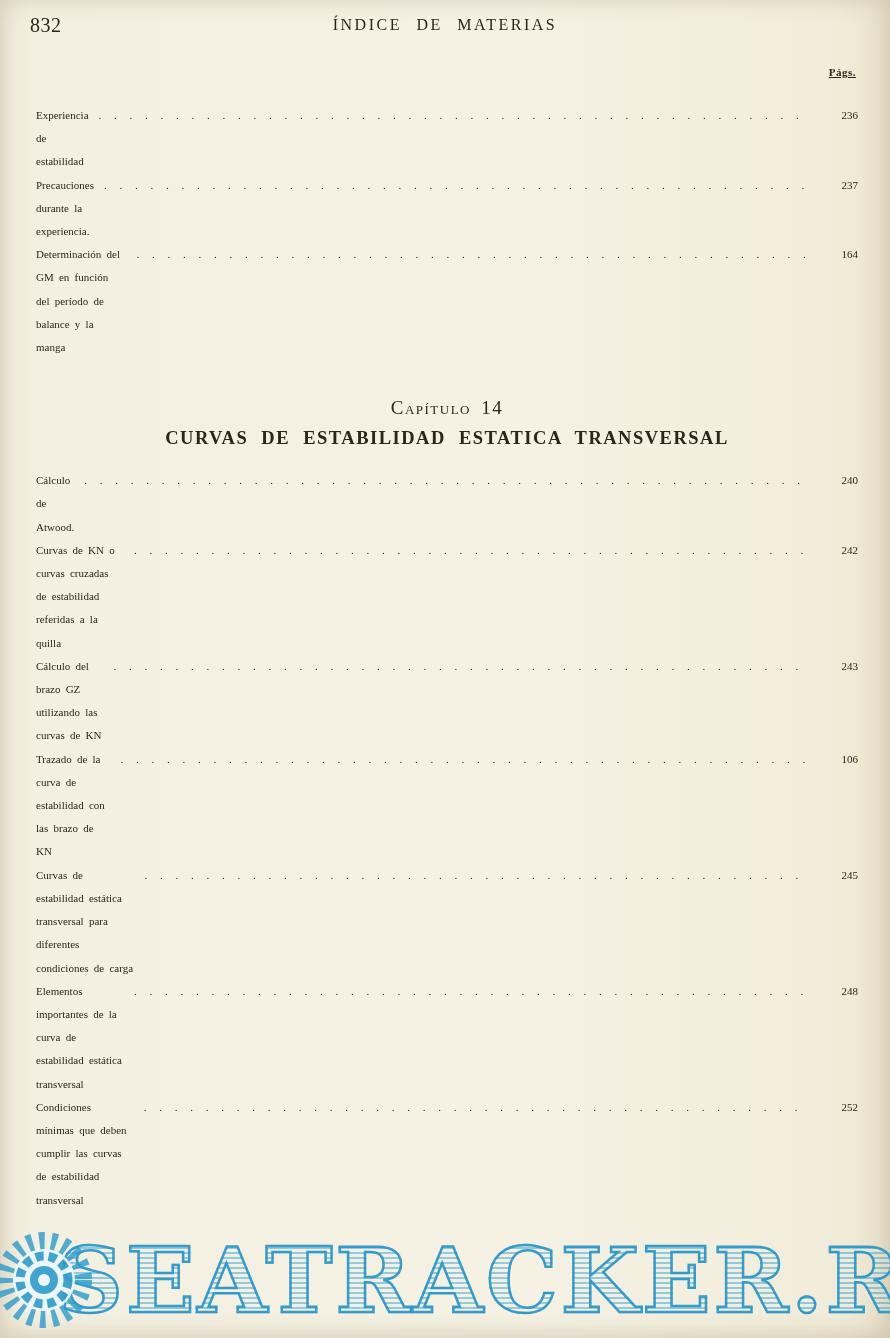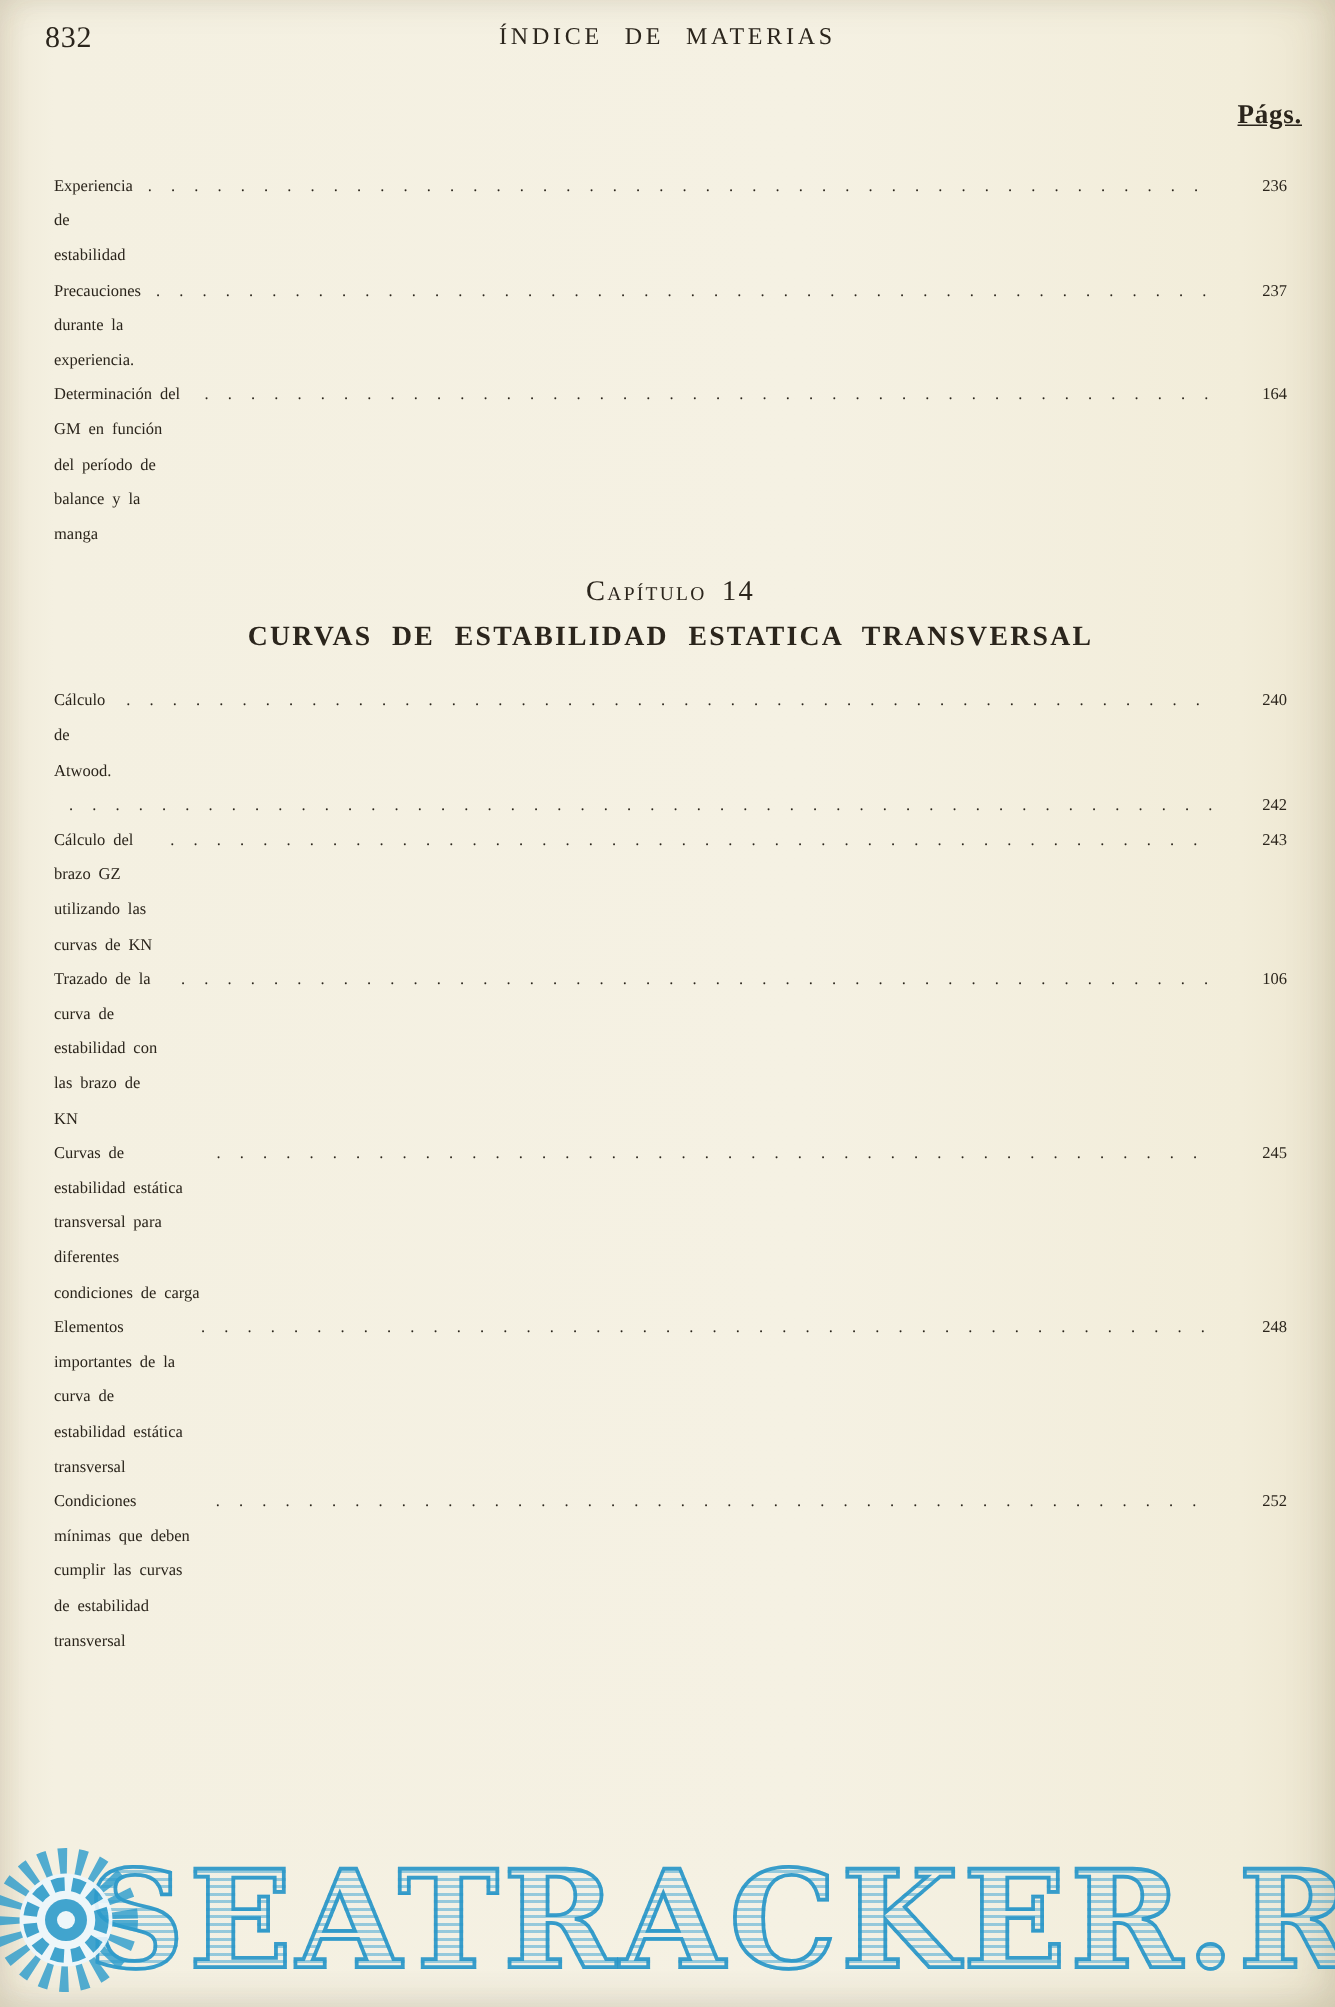--- a/index.html
+++ b/index.html
@@ -22,23 +22,23 @@
   }
   .folio { font-size: 20px; letter-spacing: 0.5px; }
   .running-head {
     position: absolute; left: 0; right: 0; top: 16px;
     text-align: center;
     font-size: 16px;
     letter-spacing: 2.5px;
     word-spacing: 8px;
   }
   .pags {
-    margin: 26px 22px 0 0;
+    margin: 26px 34px 0 0;
     text-align: right;
-    font-size: 18px;
+    font-size: 11px;
     font-weight: bold;
     text-decoration: underline;
     letter-spacing: 0.5px;
   }
   #toc { margin: 26px 32px 0 36px; }
   .entry-row {
     display: flex;
     align-items: baseline;
     font-size: 11px;
     line-height: 23.2px;
@@ -49,21 +49,21 @@
     flex: 1 1 auto;
     min-width: 10px;
     overflow: hidden;
     white-space: nowrap;
     margin: 0 2px 0 10px;
     word-spacing: 10px;
     color: #2b251c;
   }
   .pg { flex: none; width: 48px; text-align: right; }
   .chapter-label {
-    margin-top: 16px;
+    margin-top: 38px;
     text-align: center;
     font-variant: small-caps;
     font-size: 19px;
     letter-spacing: 1.5px;
     word-spacing: 4px;
   }
   .chapter-title {
     margin: 9px 0 20px 0;
     text-align: center;
     font-weight: bold;
@@ -124,20 +124,21 @@
       <span class="pg">164</span>
     </div>
     <div class="chapter-label">Capítulo 14</div>
     <div class="chapter-title">CURVAS DE ESTABILIDAD ESTATICA TRANSVERSAL</div>
     <div class="entry-row">
       <span class="t">Cálculo de Atwood.</span>
       <span class="leader">. . . . . . . . . . . . . . . . . . . . . . . . . . . . . . . . . . . . . . . . . . . . . . . . . . . . . . . . . . . . . . . . . . . . . . . . . . . . . . . . . . . . . . . . . . . . . . . . . . . . . . . . . . . . . . . . . . . . . . . . . . . . . . . . . . . . . . . . . . . . . . . . . . . . . . . . . . . . . . . . </span>
       <span class="pg">240</span>
     </div>
     <div class="entry-row">
+      <span class="t">Curvas de KN o curvas cruzadas de estabilidad referidas a la quilla</span>
       <span class="leader">. . . . . . . . . . . . . . . . . . . . . . . . . . . . . . . . . . . . . . . . . . . . . . . . . . . . . . . . . . . . . . . . . . . . . . . . . . . . . . . . . . . . . . . . . . . . . . . . . . . . . . . . . . . . . . . . . . . . . . . . . . . . . . . . . . . . . . . . . . . . . . . . . . . . . . . . . . . . . . . . </span>
       <span class="pg">242</span>
     </div>
     <div class="entry-row">
       <span class="t">Cálculo del brazo GZ utilizando las curvas de KN</span>
       <span class="leader">. . . . . . . . . . . . . . . . . . . . . . . . . . . . . . . . . . . . . . . . . . . . . . . . . . . . . . . . . . . . . . . . . . . . . . . . . . . . . . . . . . . . . . . . . . . . . . . . . . . . . . . . . . . . . . . . . . . . . . . . . . . . . . . . . . . . . . . . . . . . . . . . . . . . . . . . . . . . . . . . </span>
       <span class="pg">243</span>
     </div>
     <div class="entry-row">
       <span class="t">Trazado de la curva de estabilidad con las brazo de KN</span>

